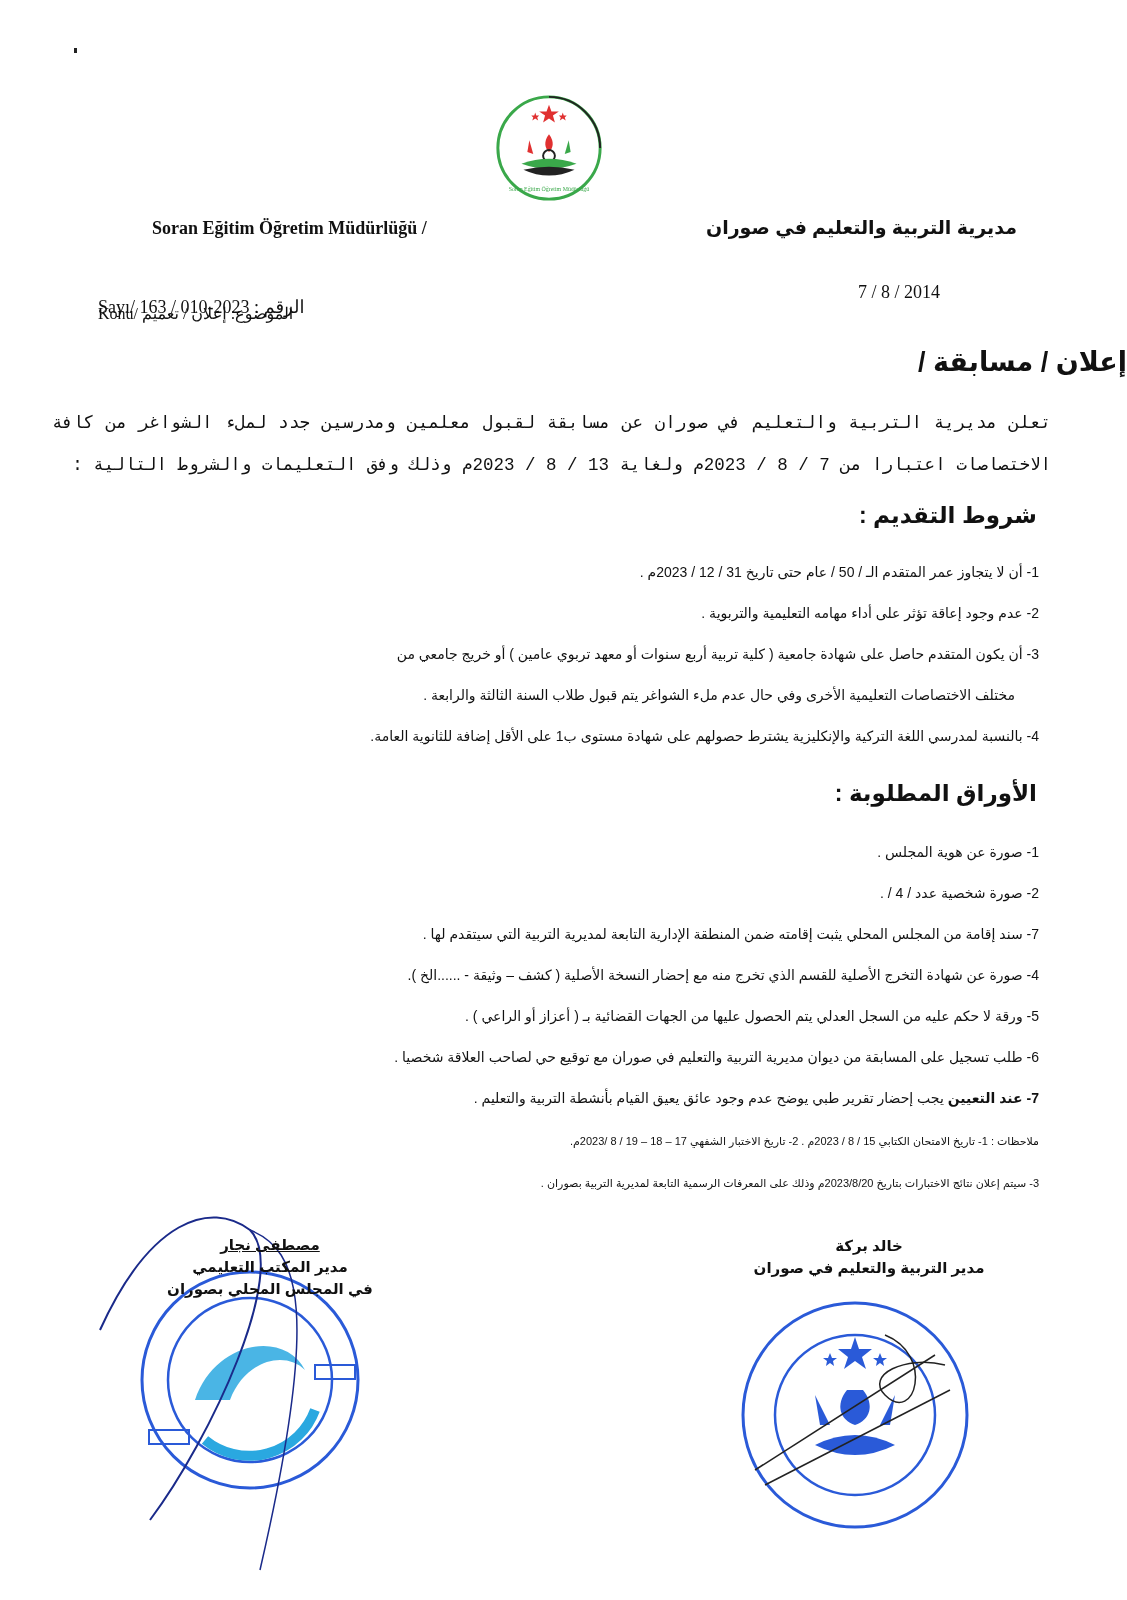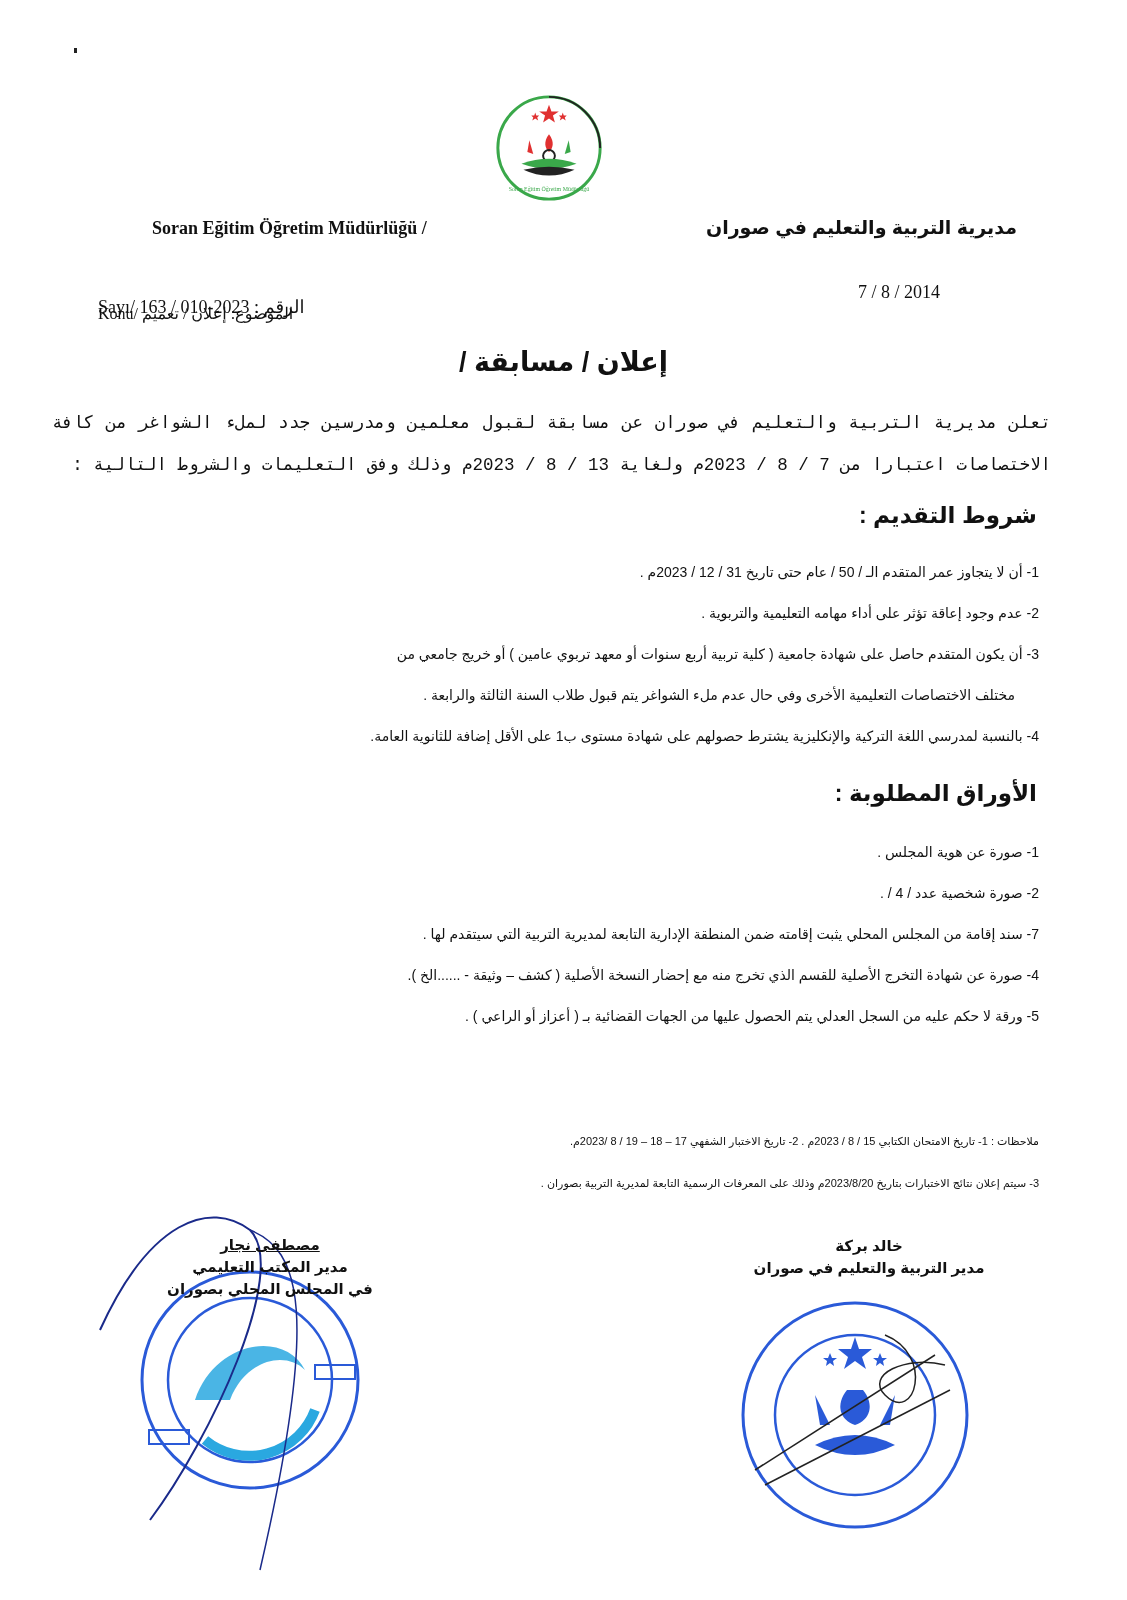--- a/index.html
+++ b/index.html
@@ -9,21 +9,21 @@
     .dot { left: 74px; top: 48px; width: 3px; height: 5px; background: #222; }
 
     .logo { left: 490px; top: 92px; width: 118px; height: 112px; }
     .header-tr { left: 152px; top: 218px; font-family: "Liberation Serif", "DejaVu Serif", serif; font-weight: bold; font-size: 18px; }
     .header-ar { right: 110px; top: 216px; font-weight: bold; font-size: 19px; }
 
     .ref-line { left: 98px; top: 296px; font-family: "Liberation Serif", serif; font-size: 18px; }
     .subj-line { left: 98px; top: 304px; font-family: "Liberation Serif", serif; font-size: 16px; }
     .date { right: 187px; top: 282px; font-family: "Liberation Serif", serif; font-size: 18px; }
 
-    .title { left: 0; right: 0; top: 346px; text-align: center; font-weight: bold; font-size: 27px; }
+    .title { left: 0; right: 0; top: 346px; font-weight: bold; font-size: 27px; }
     .para { left: 52px; right: 76px; top: 402px; font-size: 17.5px; line-height: 42px; text-align: justify; text-align-last: right; font-family: Liberation Mono, monospace; }
 
     .section-h { right: 90px; font-weight: bold; font-size: 23px; }
     .sec1 { top: 502px; }
     .sec2 { top: 780px; }
 
     .list { right: 88px; left: 52px; font-size: 14px; }
     .list .item { line-height: 41px; }
     .list .sub { padding-right: 24px; }
     .list1 { top: 552px; }
@@ -79,20 +79,22 @@
   <div class="item">4- بالنسبة لمدرسي اللغة التركية والإنكليزية يشترط حصولهم على شهادة مستوى ب1 على الأقل إضافة للثانوية العامة.</div>
 </div>
 
 <div class="abs section-h sec2 rtl">الأوراق المطلوبة :</div>
 <div class="abs list list2 rtl">
   <div class="item">1- صورة عن هوية المجلس .</div>
   <div class="item">2- صورة شخصية عدد / 4 / .</div>
   <div class="item">7- سند إقامة من المجلس المحلي يثبت إقامته ضمن المنطقة الإدارية التابعة لمديرية التربية التي سيتقدم لها .</div>
   <div class="item">4- صورة عن شهادة التخرج الأصلية للقسم الذي تخرج منه مع إحضار النسخة الأصلية ( كشف – وثيقة - ......الخ ).</div>
   <div class="item">5- ورقة لا حكم عليه من السجل العدلي يتم الحصول عليها من الجهات القضائية بـ ( أعزاز أو الراعي ) .</div>
+  <div class="item">6- طلب تسجيل على المسابقة من ديوان مديرية التربية والتعليم في صوران مع توقيع حي لصاحب العلاقة شخصيا .</div>
+  <div class="item"><span class="bold">7- عند التعيين</span><span> يجب إحضار تقرير طبي يوضح عدم وجود عائق يعيق القيام بأنشطة التربية والتعليم .</span></div>
 </div>
 
 <div class="abs notes rtl">
   <div>ملاحظات : 1- تاريخ الامتحان الكتابي 15 / 8 / 2023م .   2- تاريخ الاختبار الشفهي 17 – 18 – 19 / 8 /2023م.</div>
   <div>3- سيتم إعلان نتائج الاختبارات بتاريخ 2023/8/20م وذلك على المعرفات الرسمية التابعة لمديرية التربية بصوران .</div>
 </div>
 
 <svg class="abs stamp-left" viewBox="0 0 240 250">
   <circle cx="115" cy="130" r="108" fill="none" stroke="#2a5ad8" stroke-width="3"></circle>
   <circle cx="115" cy="130" r="82" fill="none" stroke="#2a5ad8" stroke-width="2.5"></circle>

